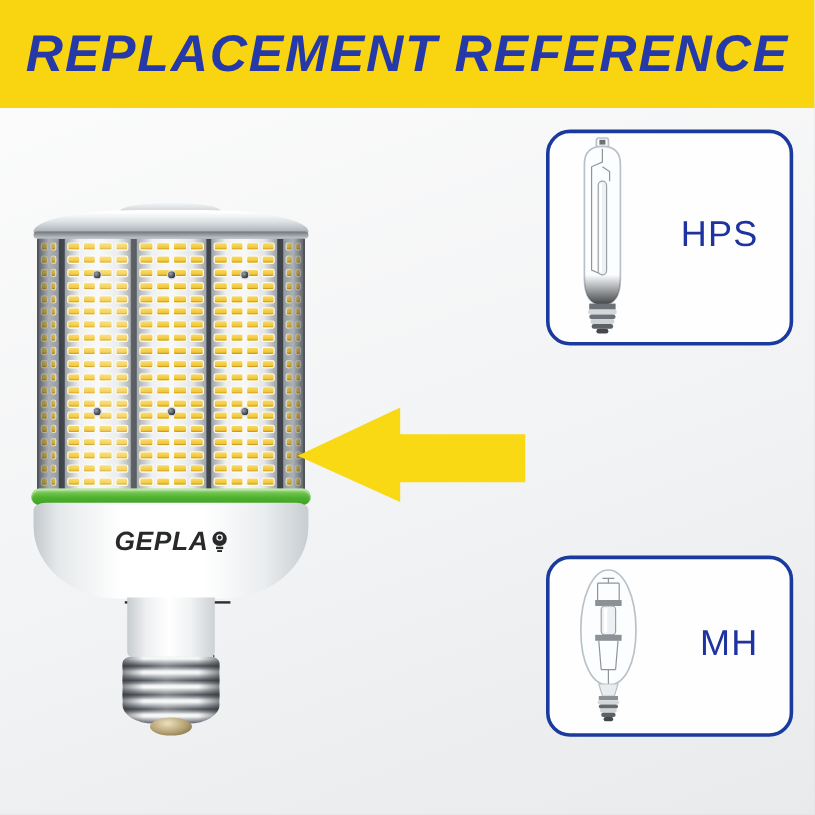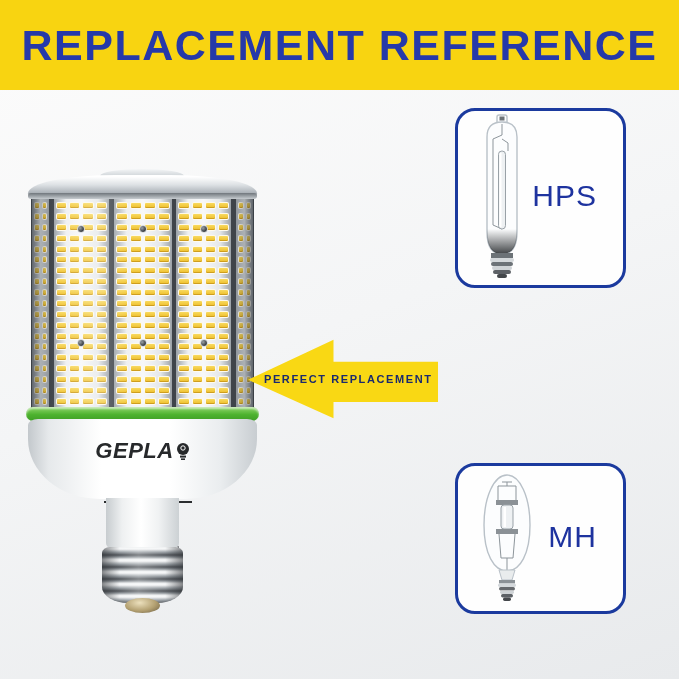--- a/index.html
+++ b/index.html
@@ -9,21 +9,21 @@
     font-family:"Liberation Sans",sans-serif;
     background:linear-gradient(160deg,#fbfbfb 8%,#f4f5f6 48%,#e8eaec 100%);
   }
   
   .banner{
     position:absolute;left:0;top:0;width:679px;height:90px;
     background:#f8d411;display:flex;align-items:center;justify-content:center;
   }
   .banner h1{
     margin:0;font-size:43px;font-weight:700;letter-spacing:1.5px;
-    color:#2639a9;white-space:nowrap;
+    color:#2639a9;white-space:nowrap;font-style:italic;
   }
   
   .bulb{position:absolute;left:0;top:0;}
   .cap-knob{
     position:absolute;left:100px;top:169px;width:84px;height:14px;border-radius:50%;
     background:linear-gradient(180deg,#f4f6f7,#c2c8cd 70%,#a9afb5);
   }
   .cap-dome{
     position:absolute;left:28px;top:175px;width:229px;height:22px;
     border-radius:115px 115px 8px 8px / 24px 24px 5px 5px;
@@ -109,21 +109,21 @@
     position:absolute;left:248px;top:338px;width:190px;height:82px;
     background:#f9d814;
     clip-path:polygon(0 51%,45% 2%,45% 29%,100% 29%,100% 78%,45% 78%,45% 98%);
   }
   .arrow-label{
     position:absolute;left:264px;top:373px;width:172px;
     font-size:11px;font-weight:700;letter-spacing:1.6px;color:#1a2a6e;white-space:nowrap;
   }
   
   .card{
-    position:absolute;left:455px;width:171px;background:#fefefe;
+    position:absolute;left:455px;width:206px;background:#fefefe;
     border:3.5px solid #1b3a9e;border-radius:20px;
     display:flex;align-items:center;padding:0 26px 4px 20px;
   }
   .card-hps{top:108px;height:180px;}
   .card-cfl{top:313px;height:150px;}
   .card-mh{top:463px;height:151px;}
   .card-bulb{flex:0 0 auto;display:flex;align-items:center;}
   .card-label{
     margin-left:auto;font-size:30px;color:#1e339f;letter-spacing:1px;font-weight:400;
   }
@@ -674,21 +674,20 @@
         <div class="logo-sub">GEPLAD</div>
       </div>
     </div>
 
     <div class="neck"></div>
     <div class="screw"></div>
     <div class="screw-tip"></div>
   </div>
 
   <div class="arrow"></div>
-  <div class="arrow-label">PERFECT REPLACEMENT</div>
 
   <div class="card card-hps">
     <div class="card-bulb">
       <svg width="48" height="166" viewBox="0 0 48 166">
         <defs>
           <linearGradient id="hpsdark" x1="0" y1="0" x2="0" y2="1">
             <stop offset="0" stop-color="#2c2f32" stop-opacity="0"></stop>
             <stop offset="1" stop-color="#2c2f32" stop-opacity=".9"></stop>
           </linearGradient>
         </defs>

